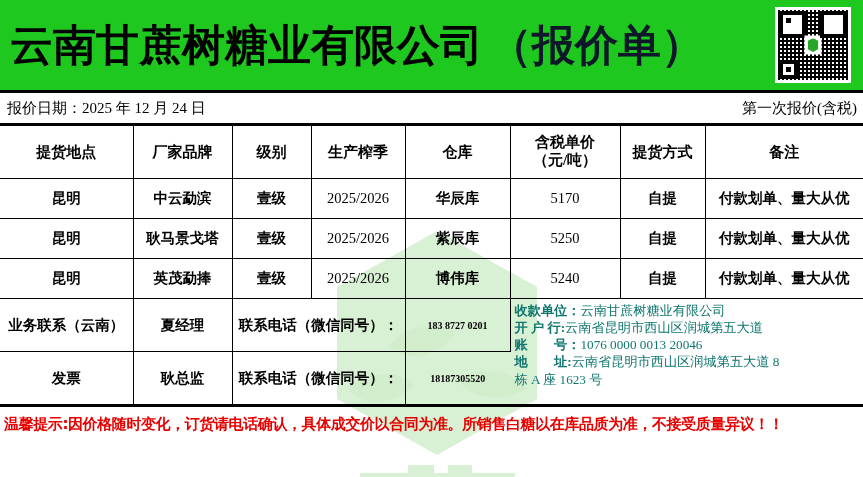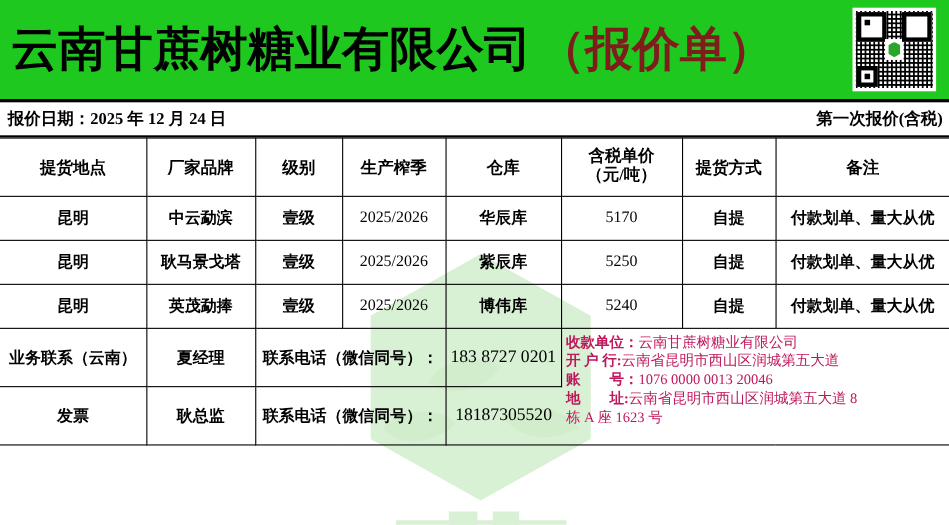--- a/index.html
+++ b/index.html
@@ -28,21 +28,21 @@
   .banner-title {
     font-family: "DejaVu Sans", sans-serif;
     font-weight: bold;
     font-size: 43px;
     line-height: 1;
     color: #000000;
     letter-spacing: 0px;
     white-space: nowrap;
   }
   .banner-title .red {
-    color: #7f1d1d;
+    color: #0f172a;
     margin-left: 6px;
   }
   .qr-wrap {
     position: absolute;
     right: 12px;
     top: 7px;
     width: 76px; height: 76px;
     background: #ffffff;
     padding: 3px;
   }
@@ -93,21 +93,20 @@
 
   
   .daterow {
     position: relative;
     height: 32px;
     display: flex;
     align-items: center;
     justify-content: space-between;
     padding: 0 6px 0 7px;
     border-bottom: 2px solid #000;
-    font-weight: bold;
   }
   .daterow span {
     font-size: 15px;
     color: #000;
     white-space: nowrap;
     font-family: "Liberation Serif", serif;
   }
 
   
   table.grid {
@@ -127,35 +126,35 @@
     color: #000;
     font-family: "Liberation Serif", serif;
     padding: 2px 2px;
     background: transparent;
   }
   table.grid td:last-child { border-right: none; }
   table.grid tr.hdr td { font-weight: bold; font-size: 15px; height: 53px; }
   table.grid tr.data td { height: 40px; font-weight: bold; }
   table.grid tr.data td.num { font-weight: normal; text-align: center; }
   table.grid tr.contact td { height: 53px; font-weight: bold; }
-  table.grid tr.contact td.num { font-weight: normal; font-size: 16px; }
+  table.grid tr.contact td.num { font-weight: bold; font-size: 10px; }
 
   .unit2 { display: block; line-height: 1.18; }
 
   
   td.bank {
     text-align: left !important;
     vertical-align: top !important;
     padding: 3px 2px 2px 4px !important;
     font-weight: normal !important;
   }
   .bank-lines {
     font-size: 13.2px;
     line-height: 1.30;
-    color: #be185d;
+    color: #0f766e;
     white-space: nowrap;
     font-family: "Liberation Serif", serif;
   }
   .bank-lines .lbl { font-weight: bold; letter-spacing: 0px; }
 
   
   .warn {
     position: relative;
     height: 37px;
     display: flex;
@@ -309,14 +308,17 @@
       <tr class="contact">
         <td>发票</td>
         <td>耿总监</td>
         <td colspan="2">联系电话（微信同号）：</td>
         <td class="num">18187305520</td>
       </tr>
     </tbody>
       </table>
   </div>
 
+  <div class="warn">
+    <span>温馨提示:因价格随时变化，订货请电话确认，具体成交价以合同为准。所销售白糖以在库品质为准，不接受质量异议！！</span>
+  </div>
 
 </div>
 
 </body></html>

